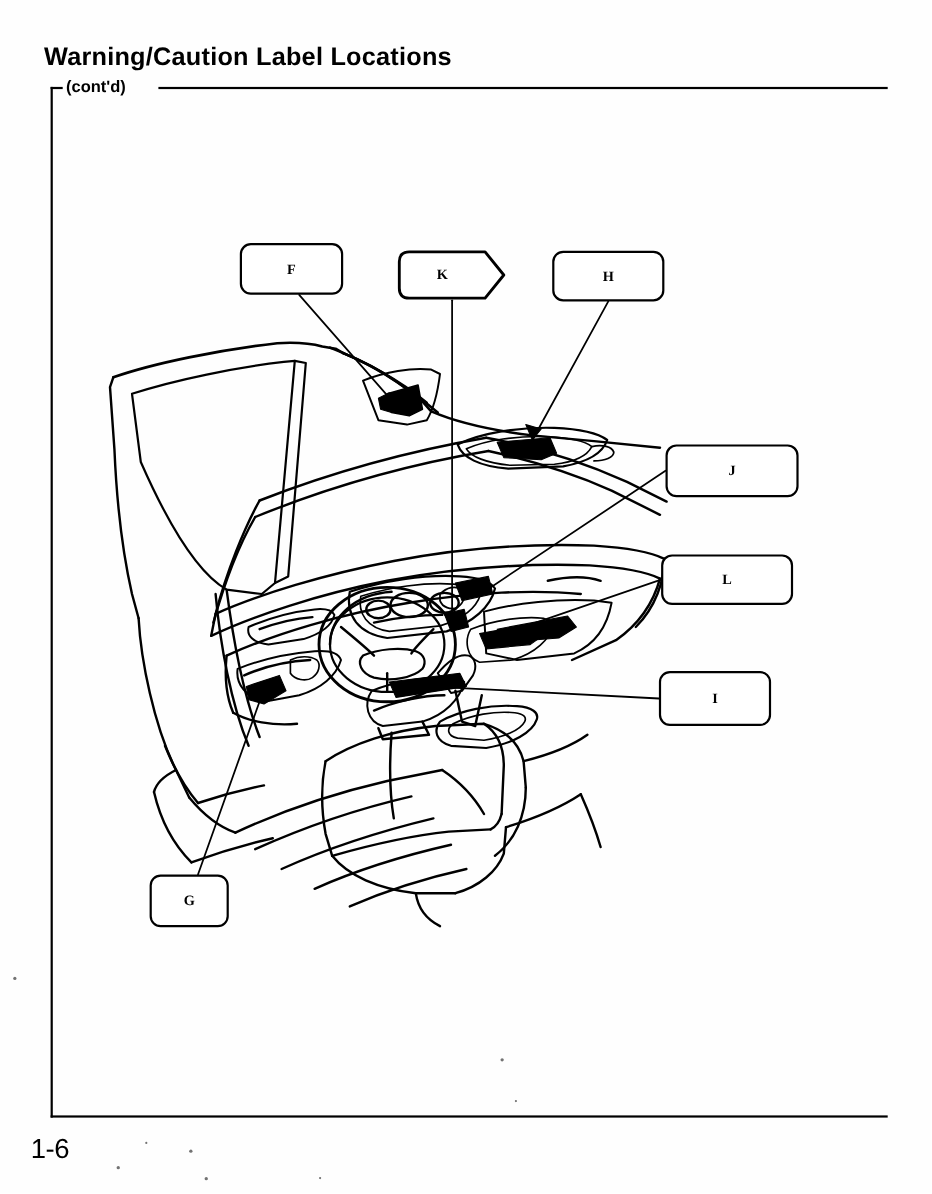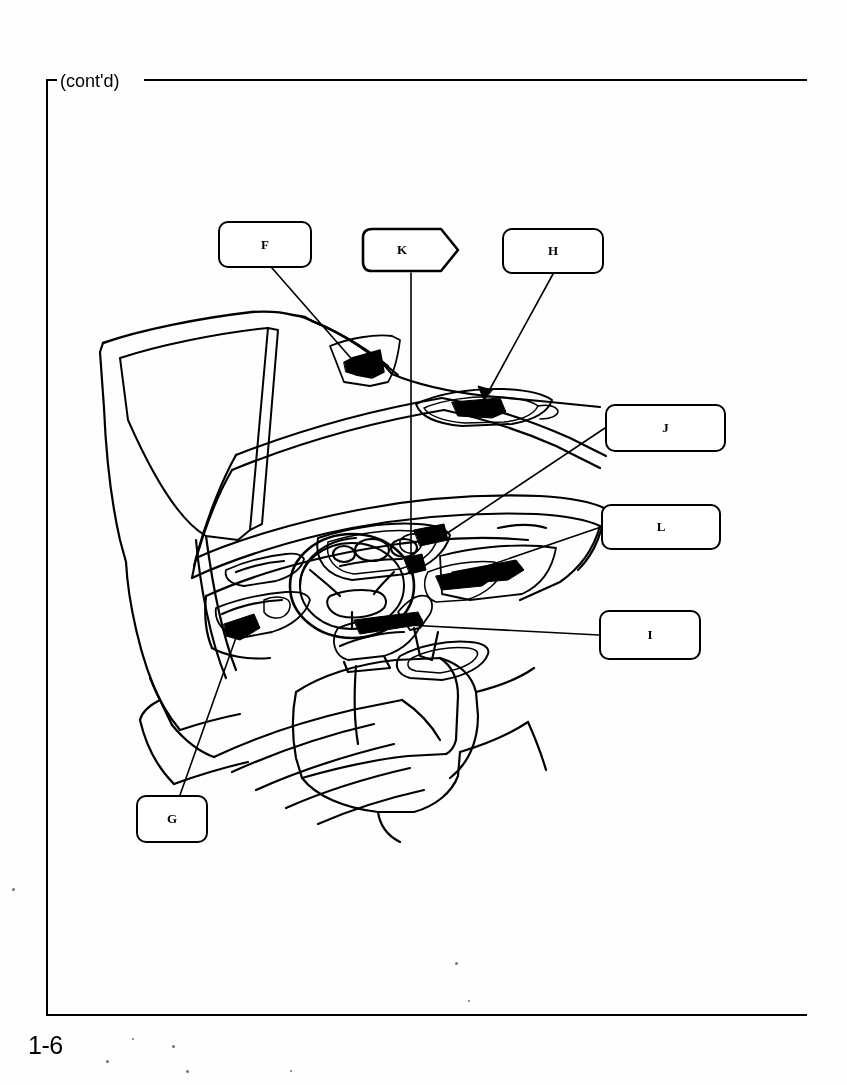--- a/index.html
+++ b/index.html
@@ -27,22 +27,22 @@
     top: 38px;
     font-size: 23px;
     font-weight: bold;
     letter-spacing: 0.2px;
     white-space: nowrap;
   }
   #contd-label {
     position: absolute;
     left: 60px;
     top: 71px;
-    font-size: 18px;
-    font-weight: normal;
+    font-size: 15px;
+    font-weight: bold;
     white-space: nowrap;
   }
   
   #header-rule {
     position: absolute;
     left: 144px;
     top: 79px;
     width: 663px;
     height: 2px;
     background: #000;
@@ -125,20 +125,21 @@
     background: #000;
     border-radius: 50%;
     opacity: 0.55;
   }
 </style>
 </head>
 <body>
 
 <div id="page">
 
+  <div id="page-title">Warning/Caution Label Locations</div>
   <div id="contd-tick"></div>
   <div id="contd-label">(cont'd)</div>
   <div id="header-rule"></div>
 
   <div id="frame-left"></div>
   <div id="frame-bottom"></div>
 
   <svg id="illustration" viewBox="0 0 847 1085" xmlns="http://www.w3.org/2000/svg">
     <g fill="none" stroke="#000" stroke-width="2.2" stroke-linejoin="round" stroke-linecap="round">
 

